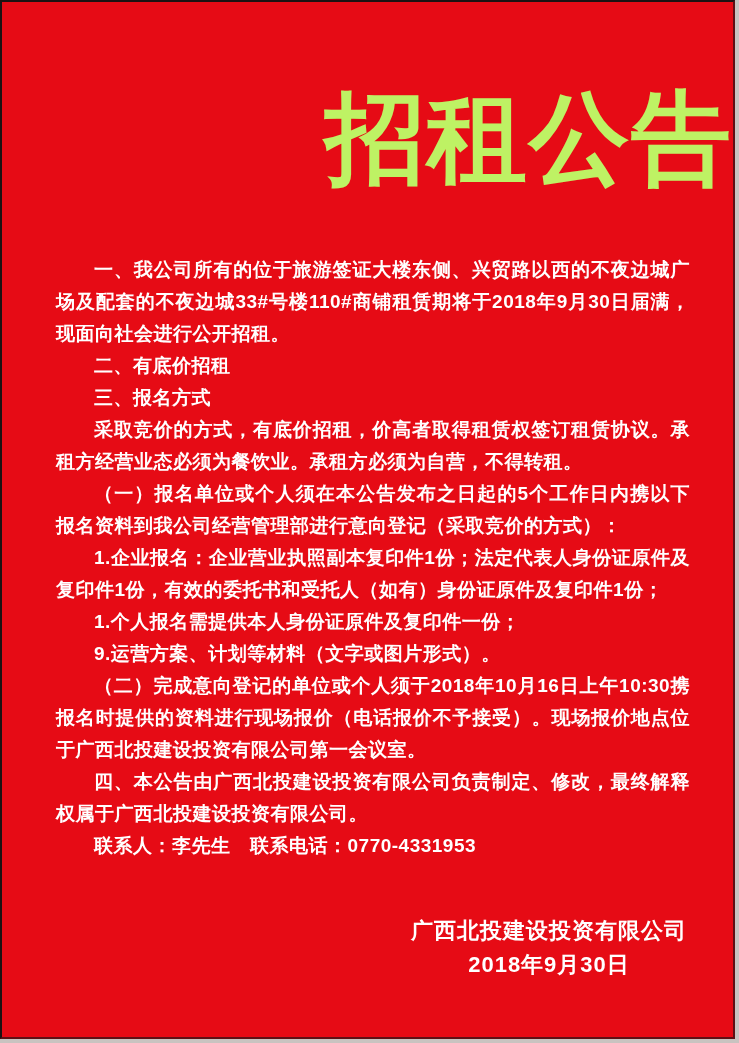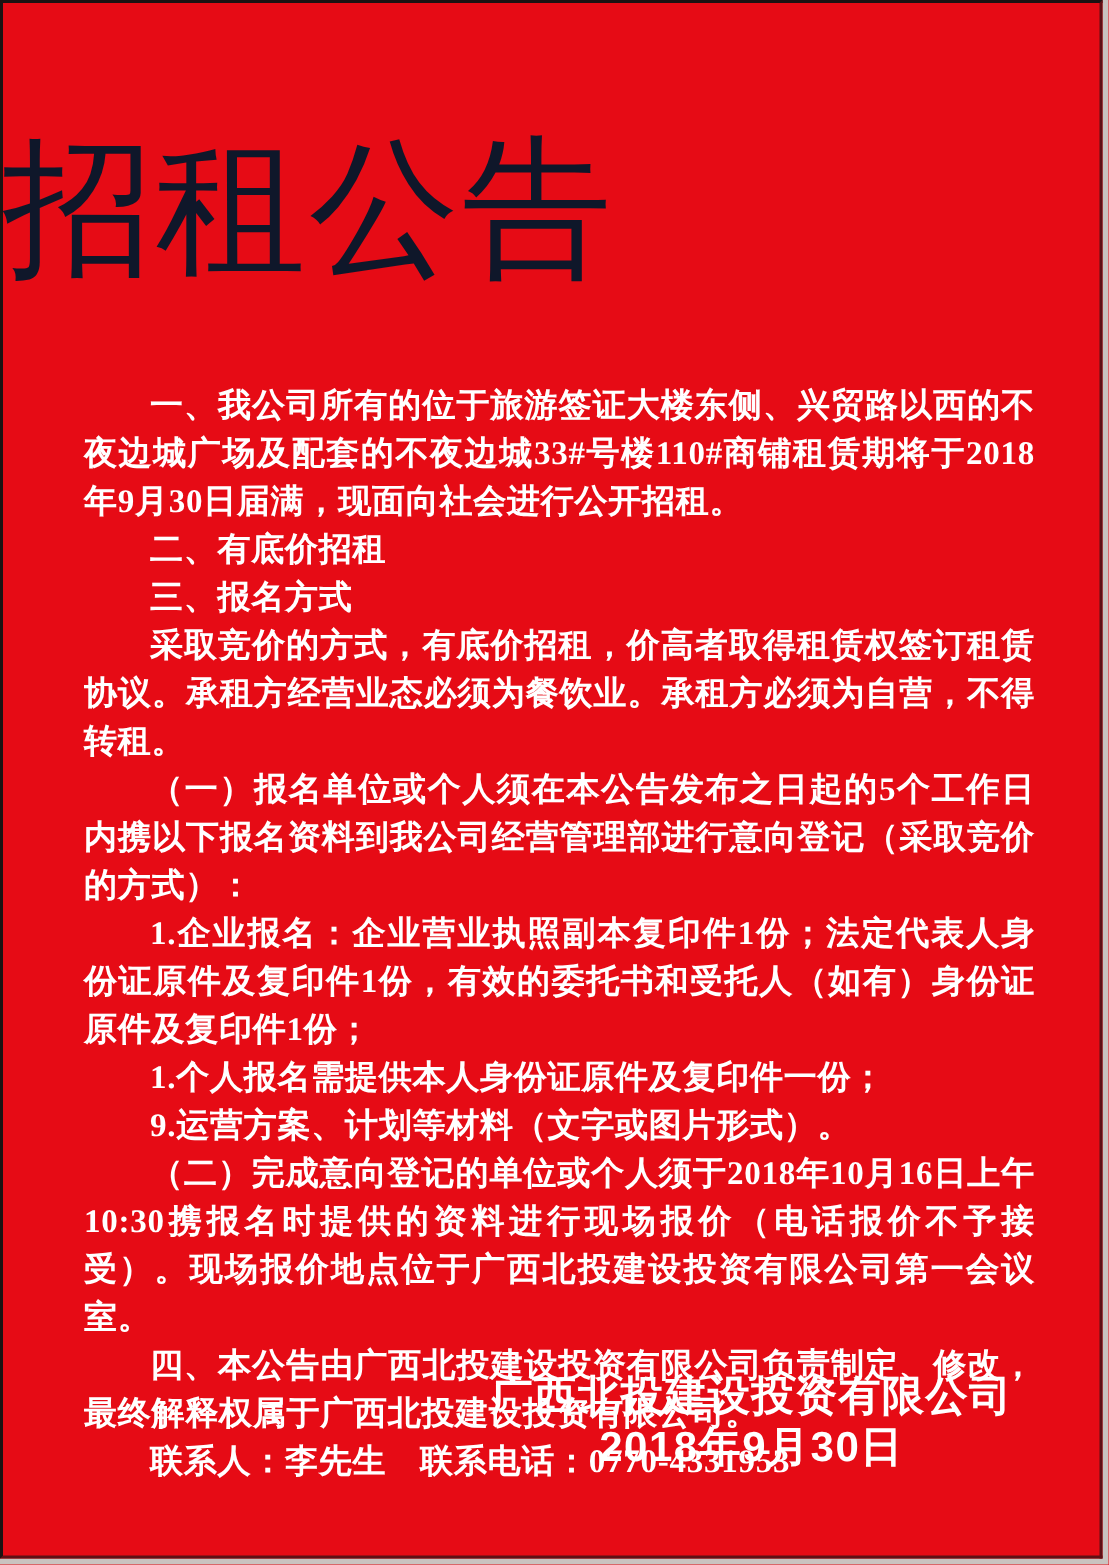--- a/index.html
+++ b/index.html
@@ -25,54 +25,53 @@
     border-top: 2px solid #1c1212;
     border-left: 2px solid #1c1212;
     border-right: 2px solid #5e1015;
     border-bottom: 2px solid #5e1015;
   }
   .poster-title {
     position: absolute;
     left: 0;
     top: 80px;
     width: 100%;
-    text-align: left;
-    color: #0f172a;
+    text-align: right;
+    color: #bef264;
     font-family: "Liberation Serif", "DejaVu Serif", serif;
-    font-weight: 400;
+    font-weight: 700;
     font-size: 100px;
     line-height: 1.15;
     letter-spacing: 2px;
     white-space: nowrap;
   }
   .poster-body {
     position: absolute;
     left: 54px;
     top: 252px;
     width: 634px;
     color: #ffffff;
     font-weight: bold;
-    font-size: 22px;
+    font-size: 19px;
     line-height: 32px;
     letter-spacing: 0.5px;
     text-align: justify;
-    font-family: Liberation Serif, serif;
   }
   .poster-body p {
     margin: 0;
     text-indent: 2em;
   }
   .signature {
     position: absolute;
-    right: 58px;
+    right: 46px;
     top: 912px;
     text-align: center;
     color: #ffffff;
     font-weight: bold;
-    font-size: 28px;
+    font-size: 22px;
     line-height: 34px;
     letter-spacing: 1px;
   }
 </style>
 </head>
 <body>
 
 <div class="poster">
 
   <div class="poster-title">招租公告</div>

